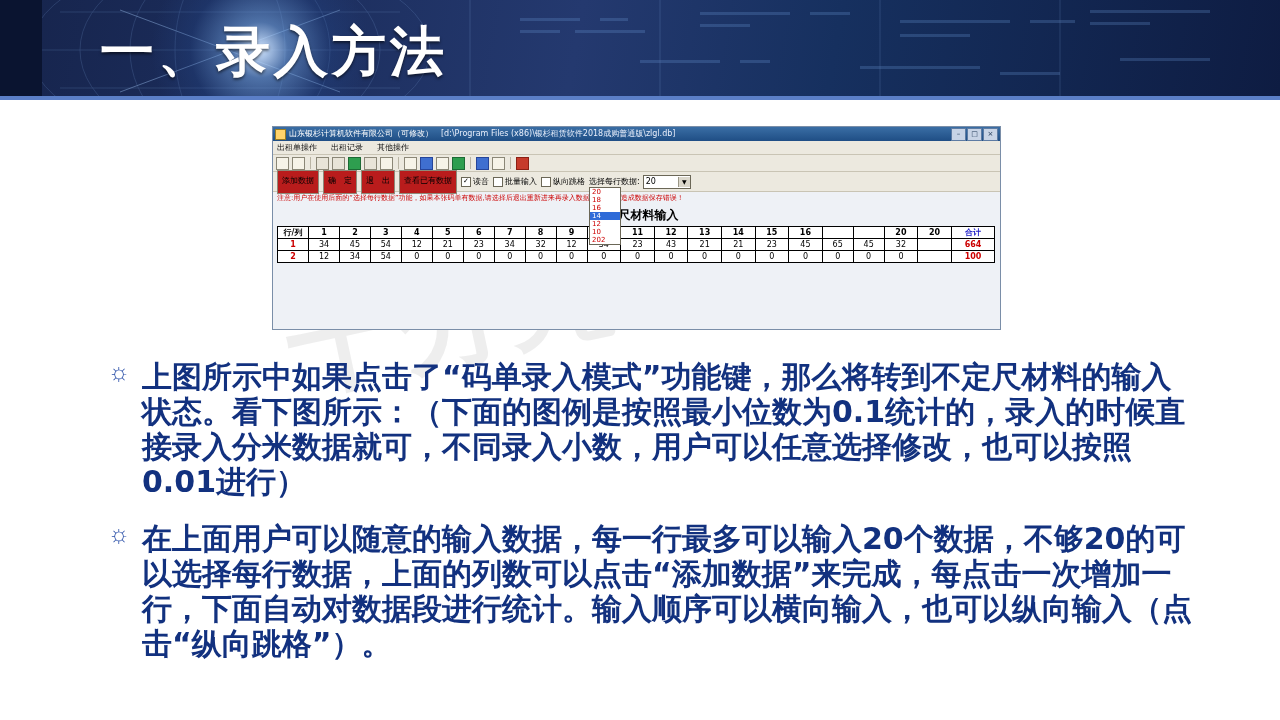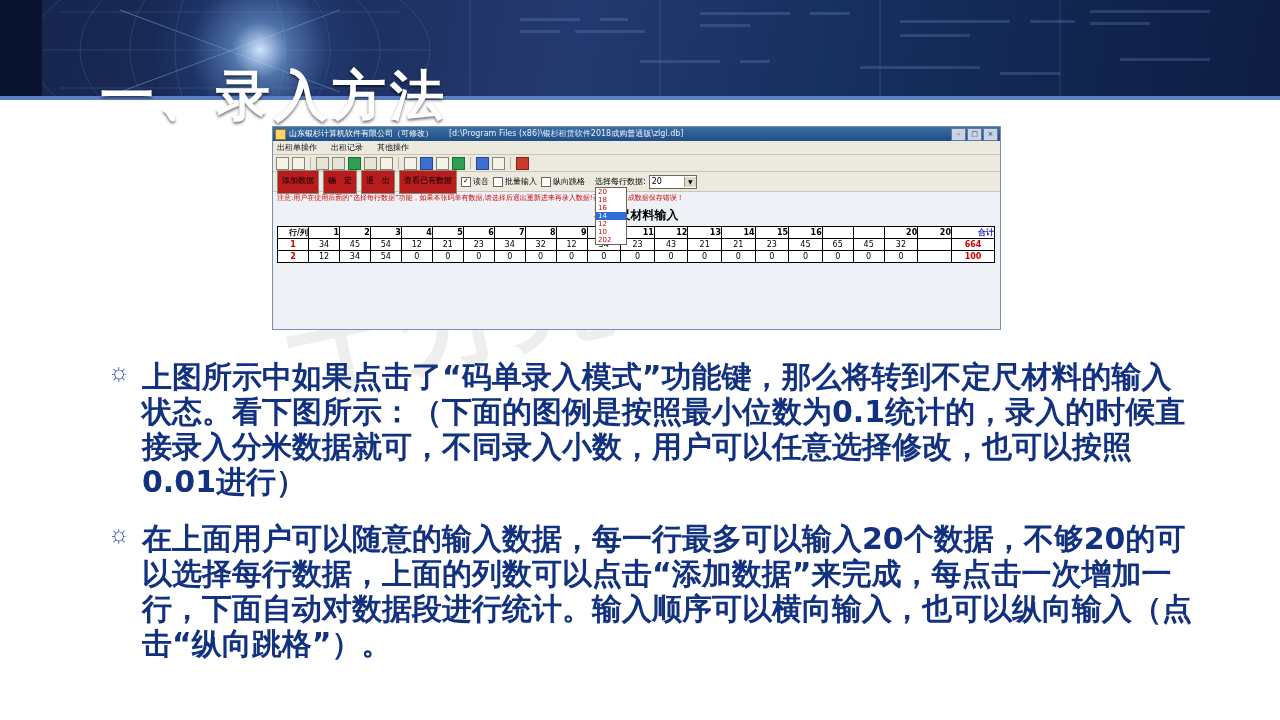--- a/index.html
+++ b/index.html
@@ -12,36 +12,36 @@
           background:#0d1b3e;overflow:hidden;}
   .header .gradstripe{position:absolute;left:0;top:0;width:1280px;height:100px;
       background:linear-gradient(100deg,#16244c 0%,#1d2f5f 25%,#24396f 45%,#16305f 65%,#0e1c42 100%);}
   .header .glow{position:absolute;left:150px;top:-60px;width:220px;height:220px;border-radius:50%;
       background:radial-gradient(circle,#cfe4ff 0%,rgba(120,170,230,.55) 18%,rgba(40,80,150,.25) 45%,rgba(13,27,62,0) 70%);}
   .header .arcs{position:absolute;left:0;top:0;width:1280px;height:100px;opacity:.55;}
   .header .rule{position:absolute;left:0;top:96px;width:1280px;height:4px;background:#5b7fc7;}
   .header .leftbar{position:absolute;left:0;top:0;width:42px;height:100px;background:#0a1430;}
   .title{position:absolute;left:100px;top:16px;color:#ffffff;font-size:54px;font-weight:bold;
          letter-spacing:4px;text-shadow:0 2px 3px rgba(0,0,0,.55);
-         font-family:"DejaVu Sans","Liberation Sans",sans-serif;margin-top:44px;}
+         font-family:"DejaVu Sans","Liberation Sans",sans-serif;}
 
   
   .watermark{position:absolute;left:300px;top:210px;width:640px;height:320px;
      font-size:110px;color:rgba(120,120,120,.13);font-weight:bold;
      transform:rotate(-12deg);pointer-events:none;white-space:nowrap;
      font-family:"DejaVu Sans","Liberation Sans",sans-serif;}
 
   
   .appwin{position:absolute;left:272px;top:126px;width:727px;height:202px;
           border:1px solid #7a8ea8;background:#eef1f6;
           font-family:"DejaVu Sans","Liberation Sans",sans-serif;}
   .titlebar{height:14px;background:linear-gradient(#3a6ea5,#1f4e85);color:#fff;
             font-size:8px;line-height:14px;padding:0 2px;display:flex;align-items:center;justify-content:space-between;}
   .titlebar .ico{width:9px;height:9px;background:#ffd36b;border:1px solid #9a7b20;margin-right:3px;}
-  .titlebar .tpath{margin-left:16px;color:#e8eefb;}
+  .titlebar .tpath{margin-left:8px;color:#e8eefb;}
   .titlebar .wbtns{margin-left:auto;display:flex;gap:1px;}
   .titlebar .wbtn{width:13px;height:11px;background:#c8d4e6;border:1px solid #5d7ba3;
                   font-size:7px;line-height:10px;text-align:center;color:#16304f;}
   .menubar{height:13px;background:#ece9df;border-bottom:1px solid #c9c4b4;
            font-size:8px;line-height:13px;padding-left:4px;color:#111;display:flex;gap:14px;}
   .toolbar{height:16px;background:#ece9df;border-bottom:1px solid #c9c4b4;
            display:flex;align-items:center;gap:3px;padding-left:3px;}
   .tb{width:11px;height:11px;border:1px solid #8b8777;background:#f6f3e8;}
   .tb.green{background:#2e9e4f;border-color:#1c6a34;}
   .tb.blue{background:#3f6fd0;border-color:#26459a;}
@@ -49,37 +49,37 @@
   .tb.arrow{background:#e8e4d8;}
   .tbsep{width:1px;height:12px;background:#b9b4a4;margin:0 2px;}
 
   .cmdrow{height:17px;background:#ece9df;display:flex;align-items:center;
           gap:4px;padding:1px 4px;border-bottom:1px solid #c9c4b4;}
   .cbtn{font-size:8px;height:14px;line-height:12px;padding:4px 4px;background:#b91c1c;
         border:1px solid #8e8a7a;color:#000;}
   .chk{font-size:8px;display:flex;align-items:center;gap:2px;color:#000;}
   .chkbox{width:8px;height:8px;border:1px solid #6b6757;background:#fff;
           font-size:7px;line-height:7px;text-align:center;color:#000;}
-  .selwrap{display:flex;align-items:center;gap:3px;margin-left:6px;font-size:8px;color:#000;position:relative;}
+  .selwrap{display:flex;align-items:center;gap:3px;font-size:8px;color:#000;position:relative;}
   .selbox{width:44px;height:12px;border:1px solid #6b6757;background:#fff;font-size:8px;
           line-height:12px;padding-left:2px;display:flex;align-items:center;}
   .selbox .arrowbtn{margin-left:auto;width:11px;height:10px;background:#dcd8cc;
         border-left:1px solid #9a9686;font-size:6px;line-height:10px;text-align:center;}
   .dropdown{position:absolute;left:0;top:12px;width:30px;background:#ffffff;
             border:1px solid #6b6757;font-size:7px;color:#c00;z-index:5;}
   .dropdown div{height:8px;line-height:8px;padding-left:2px;}
   .dropdown div.sel{background:#2e6bd8;color:#fff;}
 
   .warn{font-size:7px;color:#cc0000;padding:1px 4px;background:#eef1f6;}
   .sheetTitle{text-align:center;font-size:12px;font-weight:bold;color:#000;margin:3px 0 2px;}
 
   table.grid{border-collapse:collapse;margin:0 4px 0 4px;width:718px;background:#fff;}
   table.grid td,table.grid th{border:1px solid #000;font-size:8px;height:11px;
         text-align:center;color:#000;padding:0;font-weight:normal;}
-  table.grid .hdr{font-weight:bold;text-align:right;}
+  table.grid .hdr{font-weight:bold;}
   table.grid .rowno{color:#c00;font-weight:bold;}
   table.grid .sum{color:#1919c8;font-weight:bold;}
   table.grid .sumred{color:#c00;font-weight:bold;}
   table.grid .blank{border-left:none;border-right:none;border-bottom:none;}
 
   
   .bullets{position:absolute;left:108px;top:355px;width:1090px;color:#1b3b8f;}
   .bullet{display:flex;align-items:flex-start;margin-bottom:14px;}
   .bullet .sun{font-size:24px;line-height:34px;color:#2a4fa8;margin-right:8px;flex:0 0 auto;}
   .bullet p{margin:4px;font-size:30px;line-height:35px;font-weight:bold;color:#12317f;

